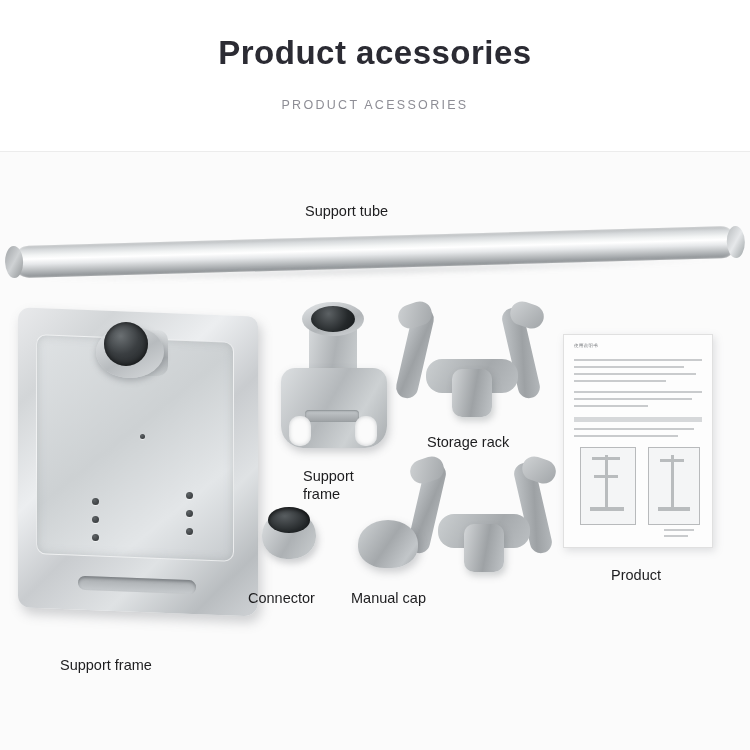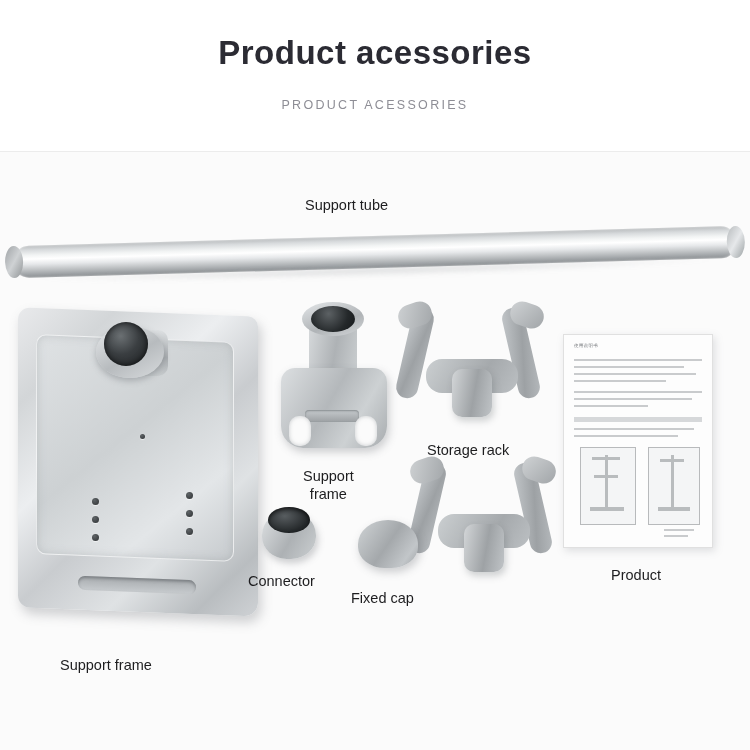--- a/index.html
+++ b/index.html
@@ -414,25 +414,25 @@
 
   
   .label {
     position: absolute;
     font-size: 14.5px;
     color: #1d1d1f;
     font-weight: normal;
     white-space: pre-line;
     line-height: 1.25;
   }
-  .lbl-tube      { left: 305px; top: 44px; }
+  .lbl-tube      { left: 305px; top: 50px; }
   .lbl-base      { left: 60px;  top: 504px; }
-  .lbl-frame     { left: 303px; top: 315px; text-align: center; }
-  .lbl-rack      { left: 427px; top: 281px; margin-top: 8px; }
-  .lbl-connector { left: 248px; top: 420px; }
+  .lbl-frame     { left: 303px; top: 315px; }
+  .lbl-rack      { left: 427px; top: 281px; }
+  .lbl-connector { left: 248px; top: 437px; }
   .lbl-cap       { left: 351px; top: 437px; }
   .lbl-manual    { left: 611px; top: 414px; }
 </style>
 </head>
 <body>
 
 <div class="page">
 
   <div class="header">
     <div class="title">Product acessories</div>
@@ -531,17 +531,17 @@
       <div class="m-line" style="left:100px; top:194px; width:30px;"></div>
       <div class="m-line" style="left:100px; top:200px; width:24px;"></div>
     </div>
 
     <div class="label lbl-tube">Support tube</div>
     <div class="label lbl-base">Support frame</div>
     <div class="label lbl-frame">Support
 frame</div>
     <div class="label lbl-rack">Storage rack</div>
     <div class="label lbl-connector">Connector</div>
-    <div class="label lbl-cap">Fixed cap</div>
+    <div class="label lbl-cap">Manual cap</div>
     <div class="label lbl-manual">Product</div>
 
   </div>
 </div>
 
 </body></html>

